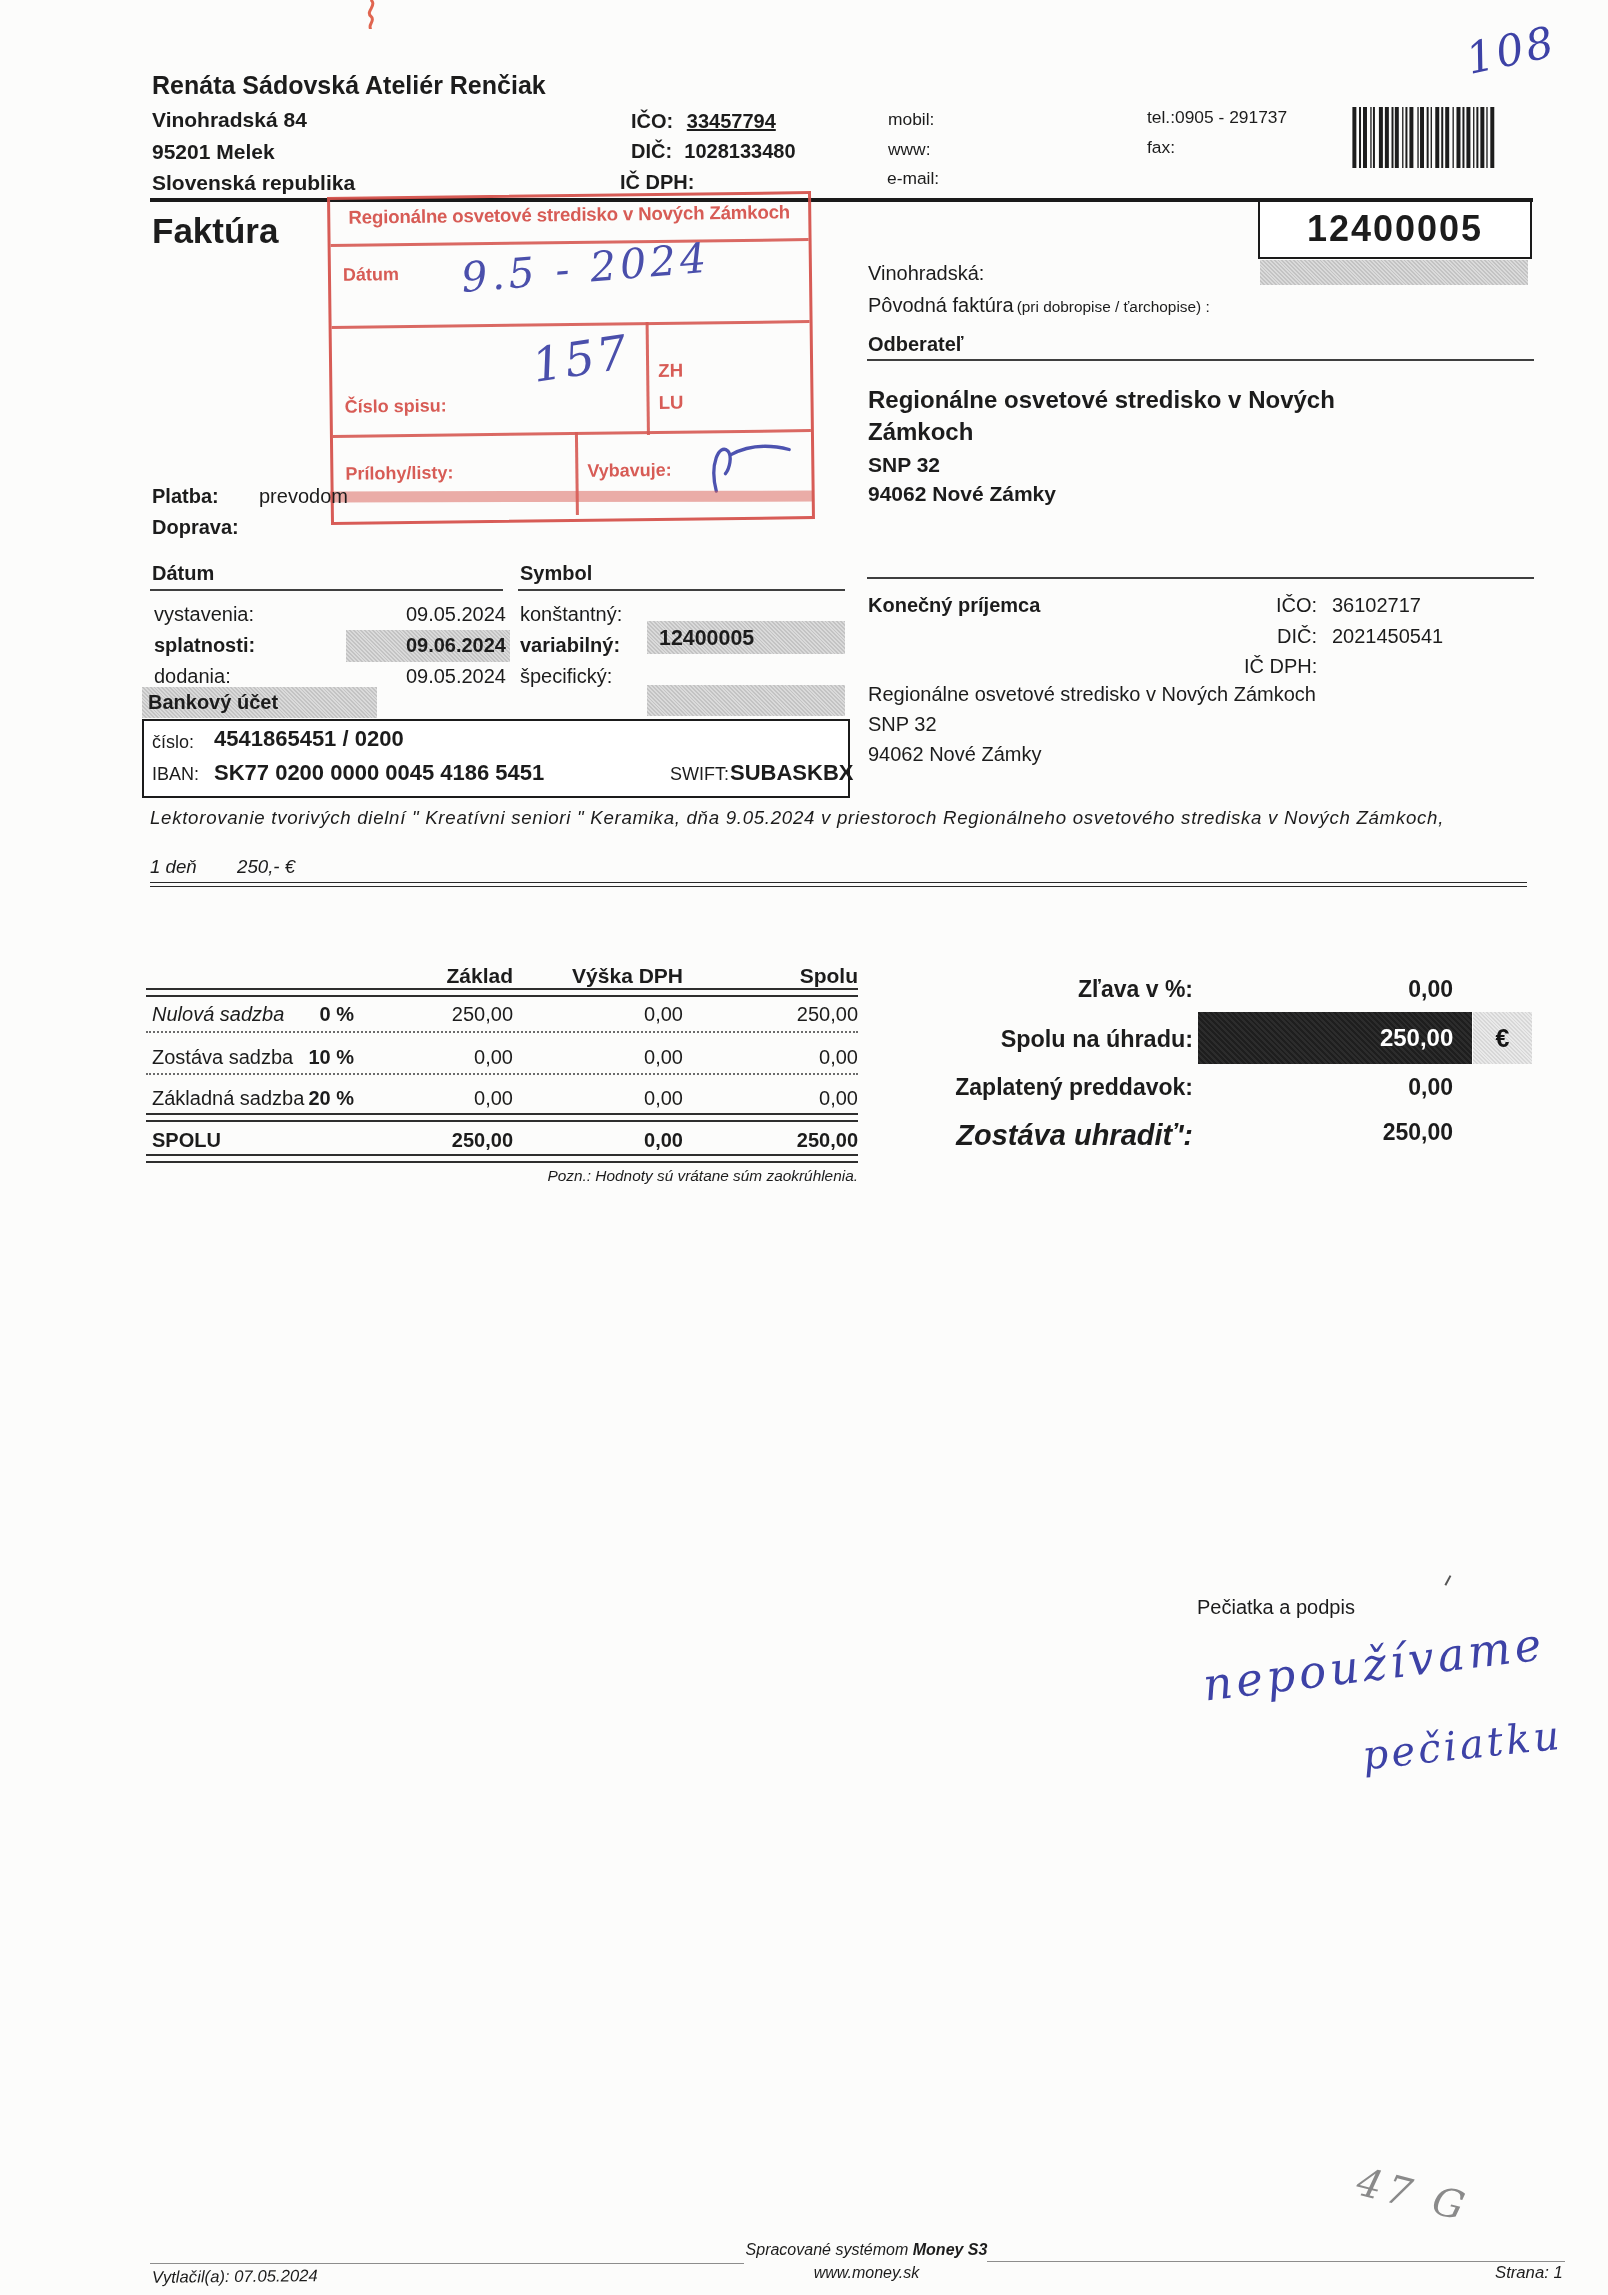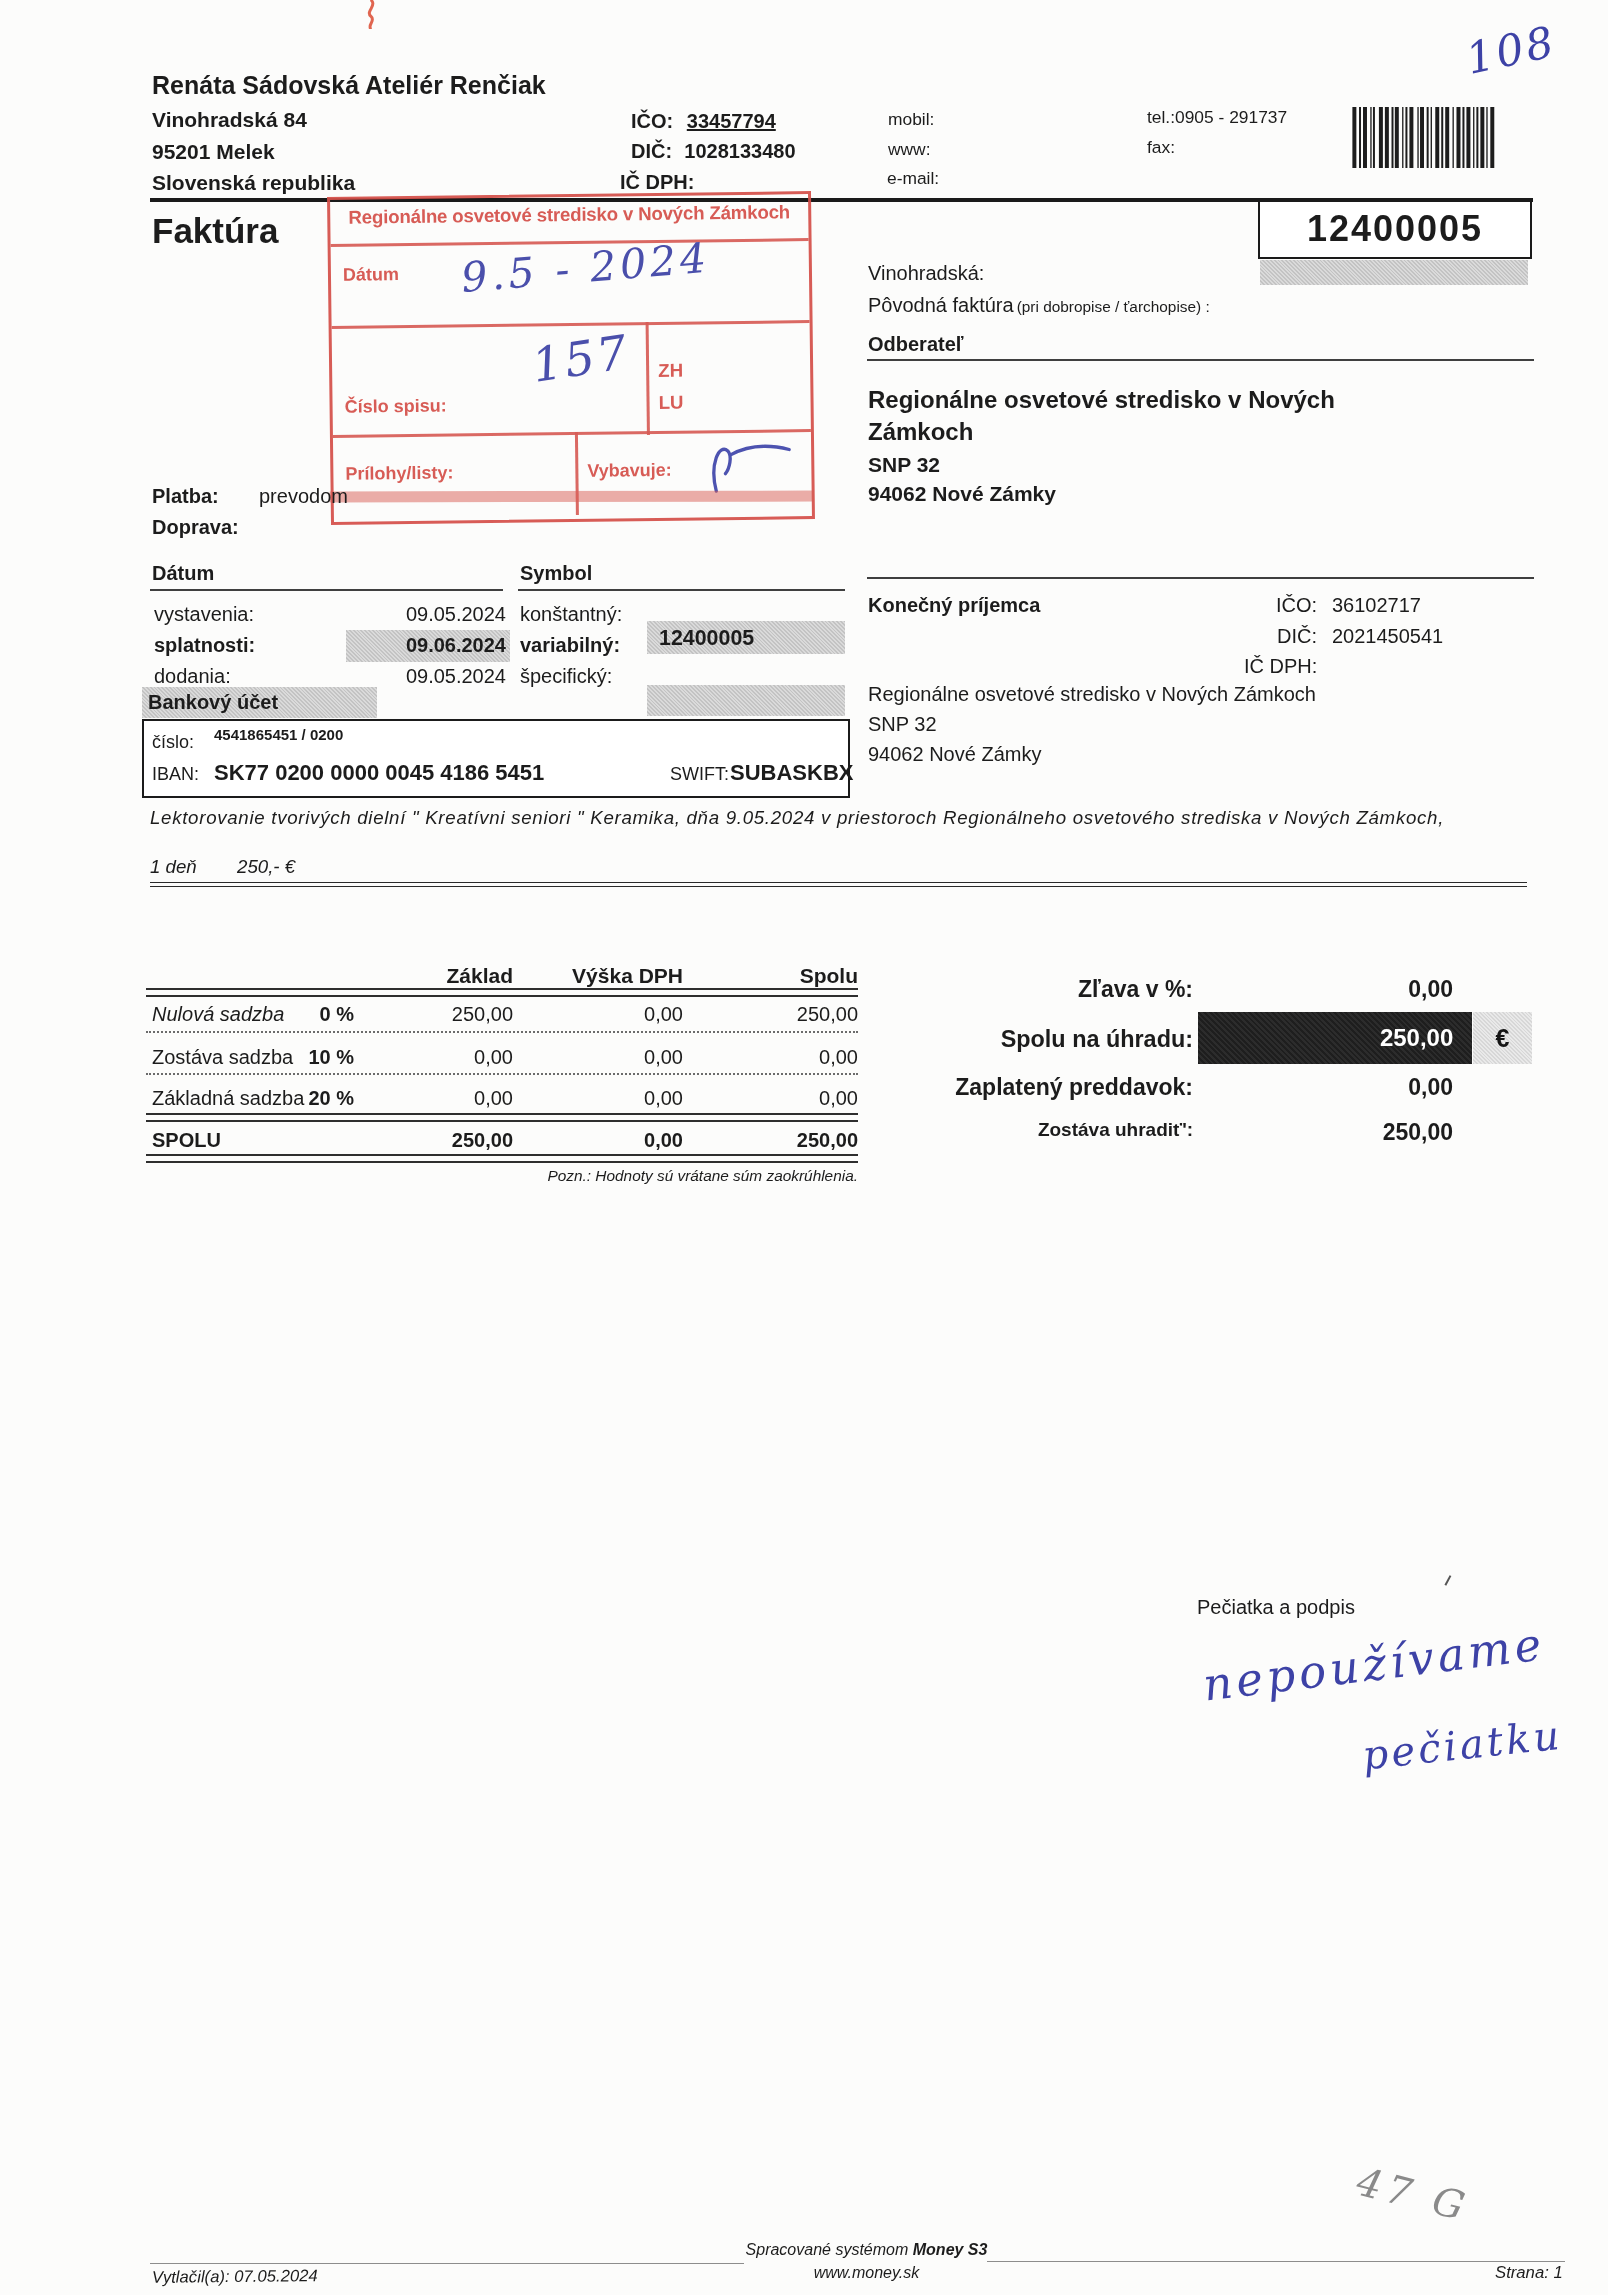--- a/index.html
+++ b/index.html
@@ -166,21 +166,21 @@
   <div class="abs lbl" style="left:154px;top:665px;">dodania:</div>
   <div class="abs lbl right" style="left:347px;top:665px;width:159px;">09.05.2024</div>
   <div class="abs lbl" style="left:520px;top:665px;">špecifický:</div>
 
   <div class="abs hatch" style="left:142px;top:687px;width:235px;height:31px;"></div>
   <div class="abs b lbl" style="left:148px;top:691px;">Bankový účet</div>
   <div class="abs hatch" style="left:647px;top:685px;width:198px;height:31px;"></div>
 
   <div class="abs" style="left:142px;top:719px;width:704px;height:75px;border:2.7px solid #1b1b1b;background:#fff;">
     <div class="abs" style="left:8px;top:10.7px;font-size:18px;">číslo:</div>
-    <div class="abs b" style="left:70px;top:5.3px;font-size:15px;">4541865451 / 0200</div>
+    <div class="abs b" style="left:70px;top:5.3px;font-size:22px;">4541865451 / 0200</div>
     <div class="abs" style="left:8px;top:43px;font-size:18px;">IBAN:</div>
     <div class="abs b" style="left:70px;top:39px;font-size:22px;">SK77 0200 0000 0045 4186 5451</div>
     <div class="abs" style="left:526px;top:43px;font-size:18px;">SWIFT:</div>
     <div class="abs b" style="left:586px;top:39px;font-size:22px;">SUBASKBX</div>
   </div>
 
   <div class="abs thinline" style="left:867px;top:577px;width:667px;height:2px;"></div>
   <div class="abs b lbl" style="left:868px;top:594px;">Konečný príjemca</div>
   <div class="abs lbl right" style="left:1222px;top:594px;width:95px;">IČO:</div>
   <div class="abs lbl" style="left:1332px;top:594px;">36102717</div>
@@ -237,21 +237,21 @@
     <div class="b right" style="color:#fff;font-size:24px;line-height:52px;padding-right:18.7px;">250,00</div>
   </div>
   <div class="abs hatch-light" style="left:1473px;top:1012px;width:59px;height:52px;">
     <div class="b center" style="font-size:25px;line-height:52px;color:#151515;">€</div>
   </div>
   <div class="abs b right" style="left:862px;top:1026px;width:331px;font-size:23.4px;">Spolu na úhradu:</div>
 
   <div class="abs b right" style="left:862px;top:1074px;width:331px;font-size:23px;">Zaplatený preddavok:</div>
   <div class="abs b right" style="left:1309px;top:1074px;width:144px;font-size:23px;">0,00</div>
 
-  <div class="abs b right" style="left:862px;top:1119px;width:331px;font-size:19px;">Zostáva uhradiť':</div>
+  <div class="abs b right" style="left:862px;top:1119px;width:331px;font-size:29px;font-style:italic;">Zostáva uhradiť':</div>
   <div class="abs b right" style="left:1309px;top:1119px;width:144px;font-size:23px;">250,00</div>
 
   <div class="abs lbl" style="left:1197px;top:1596px;">Pečiatka a podpis</div>
   <div class="abs" style="left:1447px;top:1575px;width:2px;height:10.7px;background:#555;transform:rotate(28deg);"></div>
 
   <div class="abs hand" style="left:1202px;top:1638px;font-size:45px;transform:rotate(-7deg);letter-spacing:4px;">nepoužívame</div>
   <div class="abs hand" style="left:1362px;top:1722px;font-size:40px;transform:rotate(-6deg);letter-spacing:3.3px;">pečiatku</div>
 
   <div class="abs pencil" style="left:1356px;top:2172px;font-size:39px;transform:rotate(14deg);letter-spacing:5.3px;">47 G</div>
 

